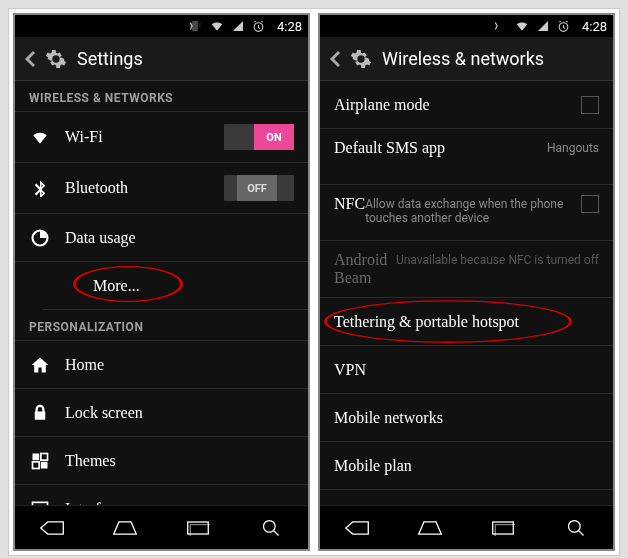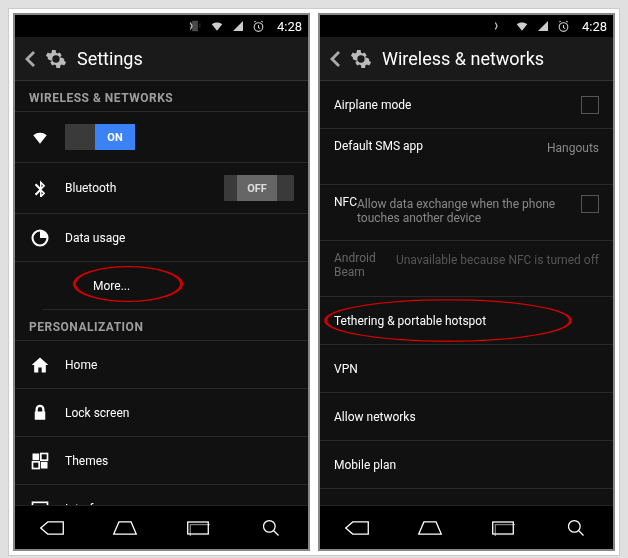--- a/index.html
+++ b/index.html
@@ -70,42 +70,42 @@
       display: flex;
       align-items: center;
       padding: 12px 14px;
       border-bottom: 1px solid #2a2a2a;
       gap: 14px;
       position: relative;
       min-height: 48px;
     }
     .list-item.tall { min-height: 56px; align-items: flex-start; padding-top: 10px; padding-bottom: 10px; }
     .list-item .icon-slot { width: 22px; display:flex; justify-content:center; }
-    .item-label { color: #fff; font-size: 12px; flex: 1; }
+    .item-label { color: #fff; font-size: 16px; flex: 1; font-family: Liberation Serif, serif; }
     .item-label.dim { color: #666; }
     .item-sub { color: #888; font-size: 12px; margin-top: 2px; line-height: 1.2; }
     .item-sub.dim { color: #555; }
     .item-text { flex: 1; display:flex; flex-direction:row; }
     .checkbox {
       width: 18px; height: 18px;
       border: 1px solid #555;
       background: transparent;
     }
     .toggle {
       width: 70px; height: 26px;
       background: #3a3a3a;
       position: relative;
       border-radius: 1px;
     }
     .toggle .knob {
       position: absolute; top:0; bottom:0; width: 40px;
       display:flex; align-items:center; justify-content:center;
       font-size: 11px; font-weight:700;
     }
-    .toggle.on .knob { right:0; background:#3b82f6; color:#fff; }
+    .toggle.on .knob { right:0; background:#ec4899; color:#fff; }
     .toggle.off .knob { left:13px; background:#666; color:#ddd; }
     .highlight-ring {
       position:absolute;
       border: 3px solid #d40000;
       border-radius: 50%;
       pointer-events:none;
       transform: scaleY(0.45);
     }
     .nav-bar {
       height: 44px;
@@ -165,20 +165,21 @@
     </div>
     <div class="content">
       <div class="section-header">WIRELESS &amp; NETWORKS</div>
 
       <div class="list-item">
         <span class="icon-slot">
             <svg width="20" height="20" viewBox="0 0 24 24">
               <path fill="#fff" d="M12 20l8-10c-4.5-4-11.5-4-16 0z"></path>
             </svg>
           </span>
+        <span class="item-label">Wi-Fi</span>
         <div class="toggle on">
             <div class="knob">ON</div>
           </div>
       </div>
 
       <div class="list-item">
         <span class="icon-slot">
             <svg width="18" height="18" viewBox="0 0 24 24">
               <path fill="#fff" d="M12 2v9L7 6 5 8l6 6-6 6 2 2 5-5v9l7-7-5-5 5-5zm2 5l2 2-2 2zm0 10l2 2-2 2z"></path>
             </svg>
@@ -343,21 +344,21 @@
       <div class="list-item" style="position:relative">
         <span class="item-label">Tethering &amp; portable hotspot</span>
         <div class="highlight-ring" style="left:4px; top:-24px; width:248px; height:95px;"></div>
       </div>
 
       <div class="list-item">
         <span class="item-label">VPN</span>
       </div>
 
       <div class="list-item">
-        <span class="item-label">Allow networks</span>
+        <span class="item-label">Mobile networks</span>
       </div>
 
       <div class="list-item">
         <span class="item-label">Mobile plan</span>
       </div>
     </div>
     <div class="nav-bar">
       <span class="nav-btn">
           <svg width="26" height="18" viewBox="0 0 30 18">
             <path fill="none" stroke="#fff" stroke-width="1.5" d="M10 2l-8 7 8 7h18V2z"></path>

